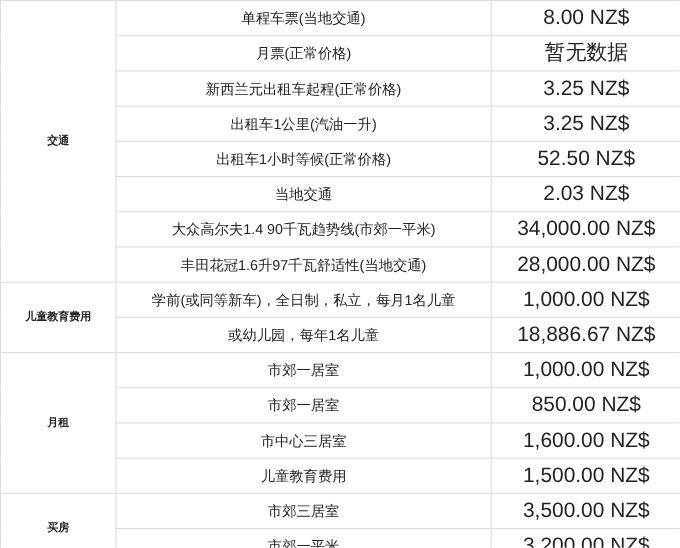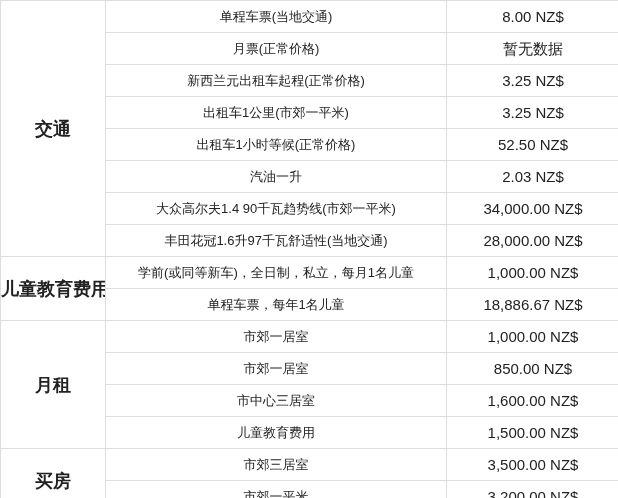--- a/index.html
+++ b/index.html
@@ -26,30 +26,30 @@
     vertical-align: middle;
     padding: 0;
     height: 31px;
     line-height: 16px;
     white-space: nowrap;
     overflow: hidden;
   }
   td.cat-cell {
     width: 104px;
     font-weight: bold;
-    font-size: 18px;
+    font-size: 10px;
     color: #222222;
   }
   td.item-cell {
     width: 340px;
     font-size: 13px;
   }
   td.price-cell {
     width: 172px;
-    font-size: 15px;
+    font-size: 19px;
   }
   
   table.cost-table tr:first-child td {
     border-top: 1px solid #dddddd;
   }
 </style>
 </head>
 <body>
 
 <table class="cost-table">
@@ -61,46 +61,46 @@
       </tr>
       <tr>
         <td class="item-cell">月票(正常价格)</td>
         <td class="price-cell">暂无数据</td>
       </tr>
       <tr>
         <td class="item-cell">新西兰元出租车起程(正常价格)</td>
         <td class="price-cell">3.25 NZ$</td>
       </tr>
       <tr>
-        <td class="item-cell">出租车1公里(市郊一平米)</td>
+        <td class="item-cell">出租车1公里(汽油一升)</td>
         <td class="price-cell">3.25 NZ$</td>
       </tr>
       <tr>
         <td class="item-cell">出租车1小时等候(正常价格)</td>
         <td class="price-cell">52.50 NZ$</td>
       </tr>
       <tr>
-        <td class="item-cell">汽油一升</td>
+        <td class="item-cell">当地交通</td>
         <td class="price-cell">2.03 NZ$</td>
       </tr>
       <tr>
         <td class="item-cell">大众高尔夫1.4 90千瓦趋势线(市郊一平米)</td>
         <td class="price-cell">34,000.00 NZ$</td>
       </tr>
       <tr>
         <td class="item-cell">丰田花冠1.6升97千瓦舒适性(当地交通)</td>
         <td class="price-cell">28,000.00 NZ$</td>
       </tr>
       <tr>
         <td class="cat-cell" rowspan="2">儿童教育费用</td>
         <td class="item-cell">学前(或同等新车)，全日制，私立，每月1名儿童</td>
         <td class="price-cell">1,000.00 NZ$</td>
       </tr>
       <tr>
-        <td class="item-cell">单程车票，每年1名儿童</td>
+        <td class="item-cell">或幼儿园，每年1名儿童</td>
         <td class="price-cell">18,886.67 NZ$</td>
       </tr>
       <tr>
         <td class="cat-cell" rowspan="4">月租</td>
         <td class="item-cell">市郊一居室</td>
         <td class="price-cell">1,000.00 NZ$</td>
       </tr>
       <tr>
         <td class="item-cell">市郊一居室</td>
         <td class="price-cell">850.00 NZ$</td>

